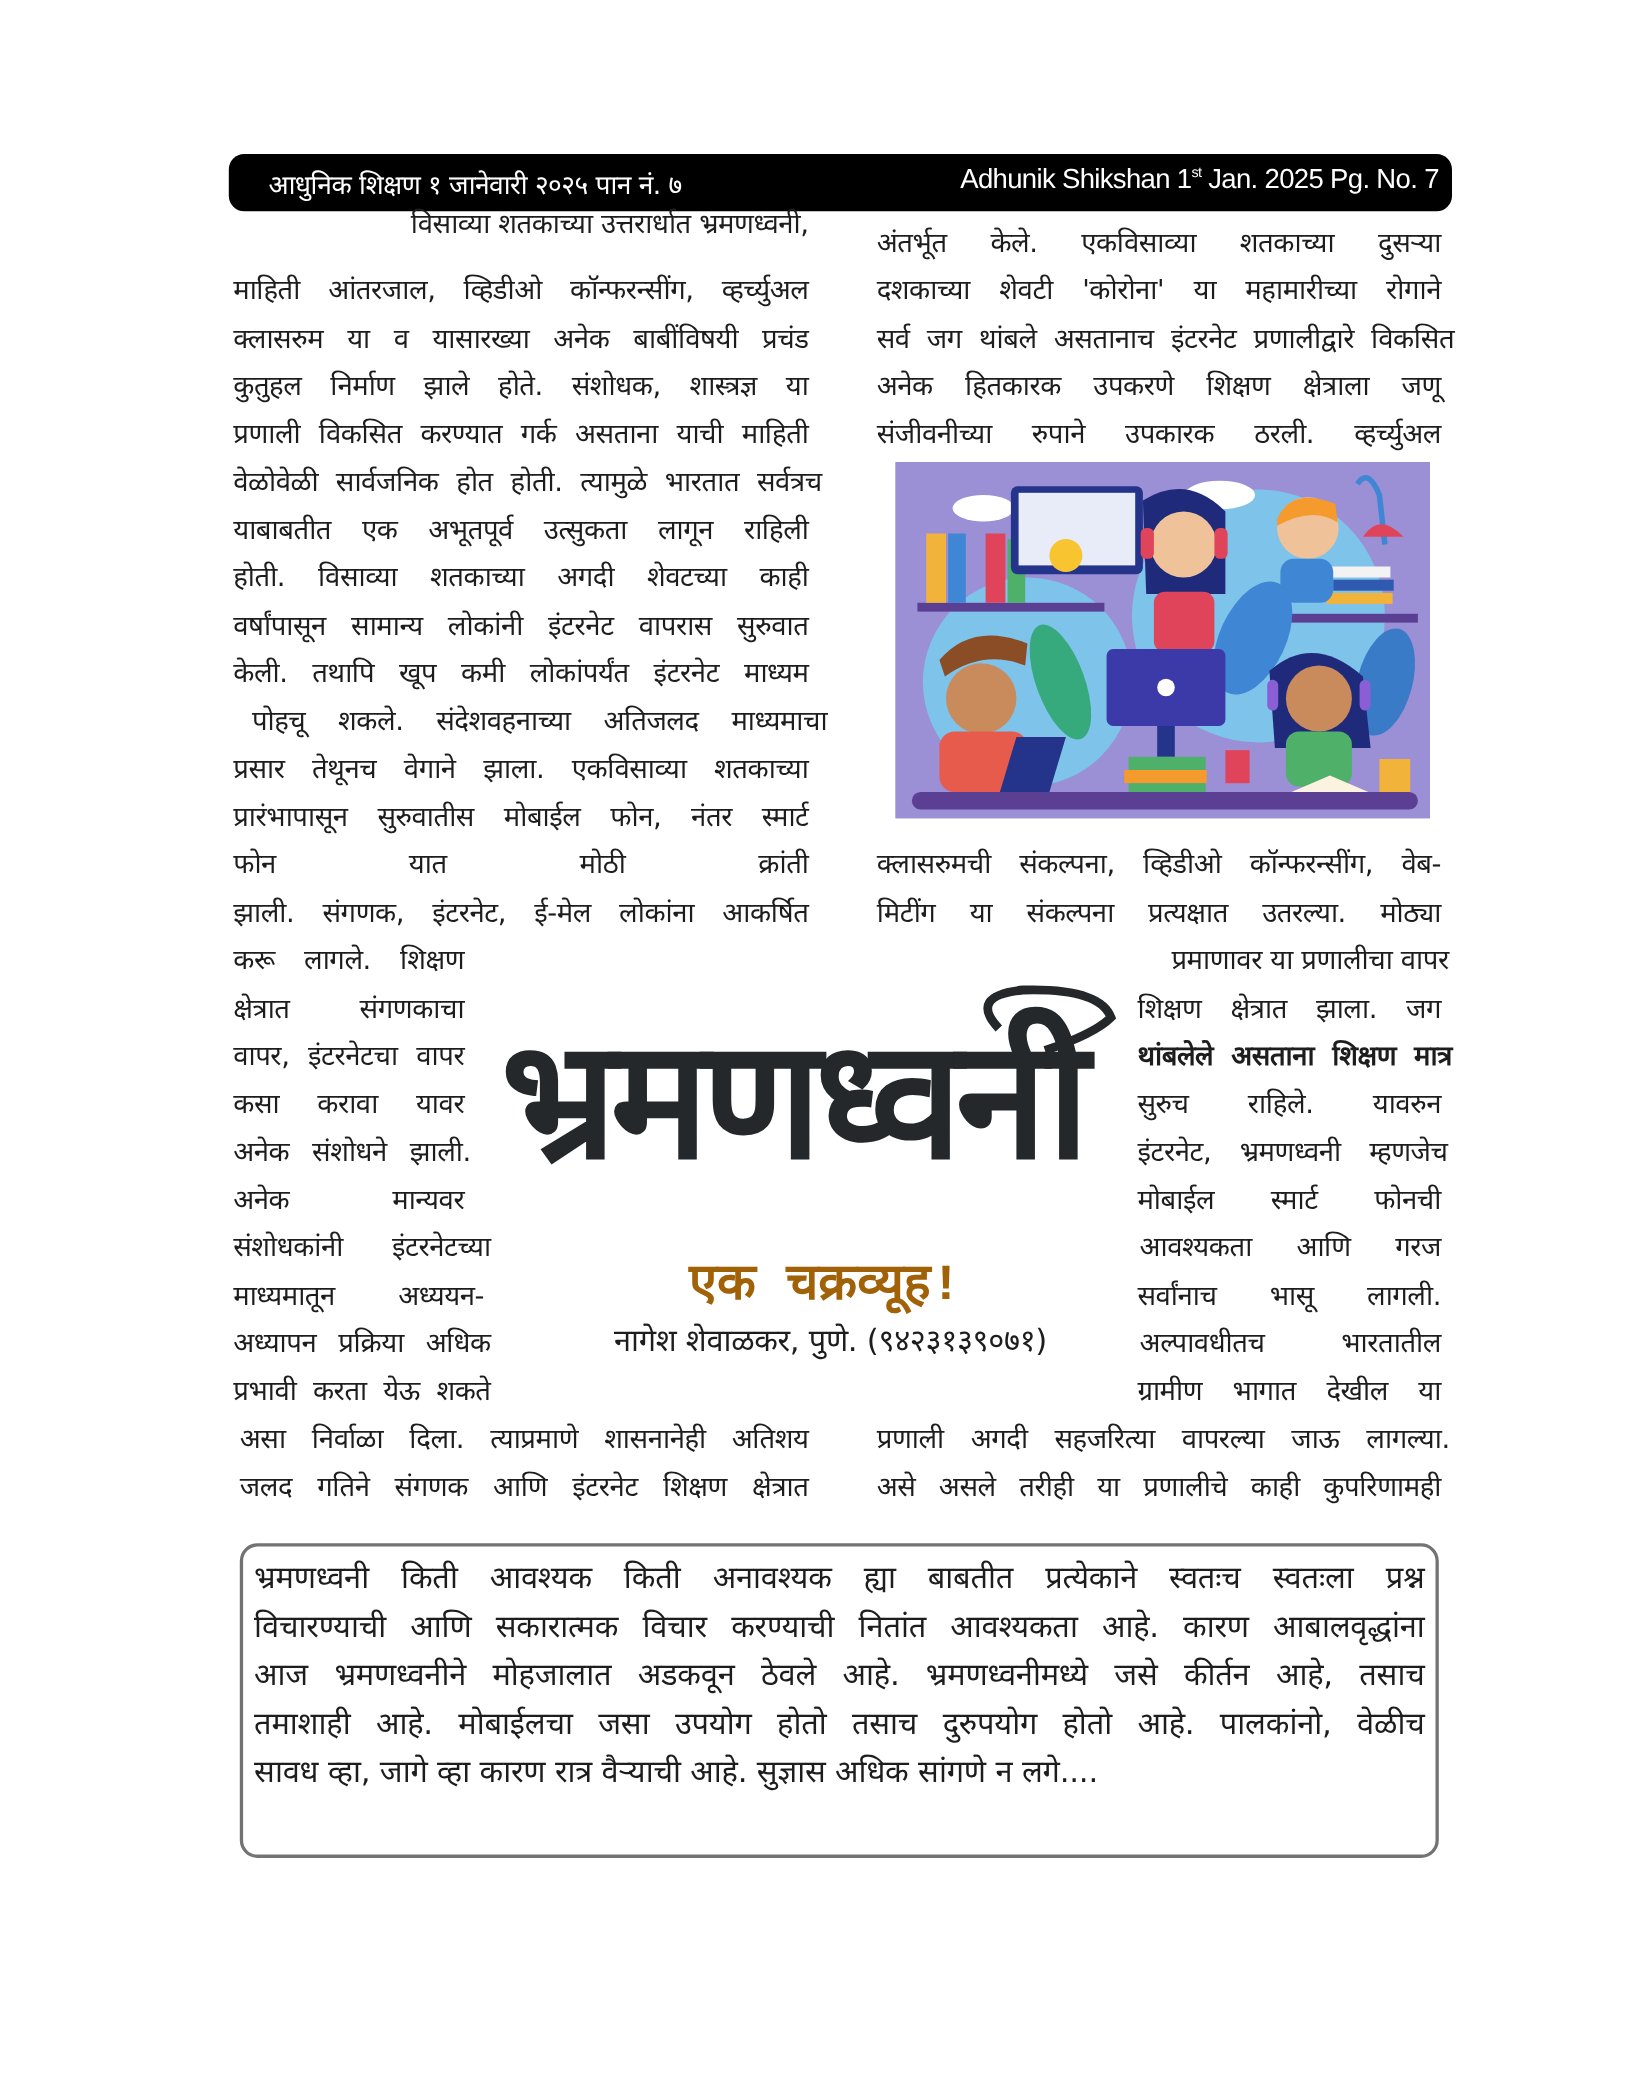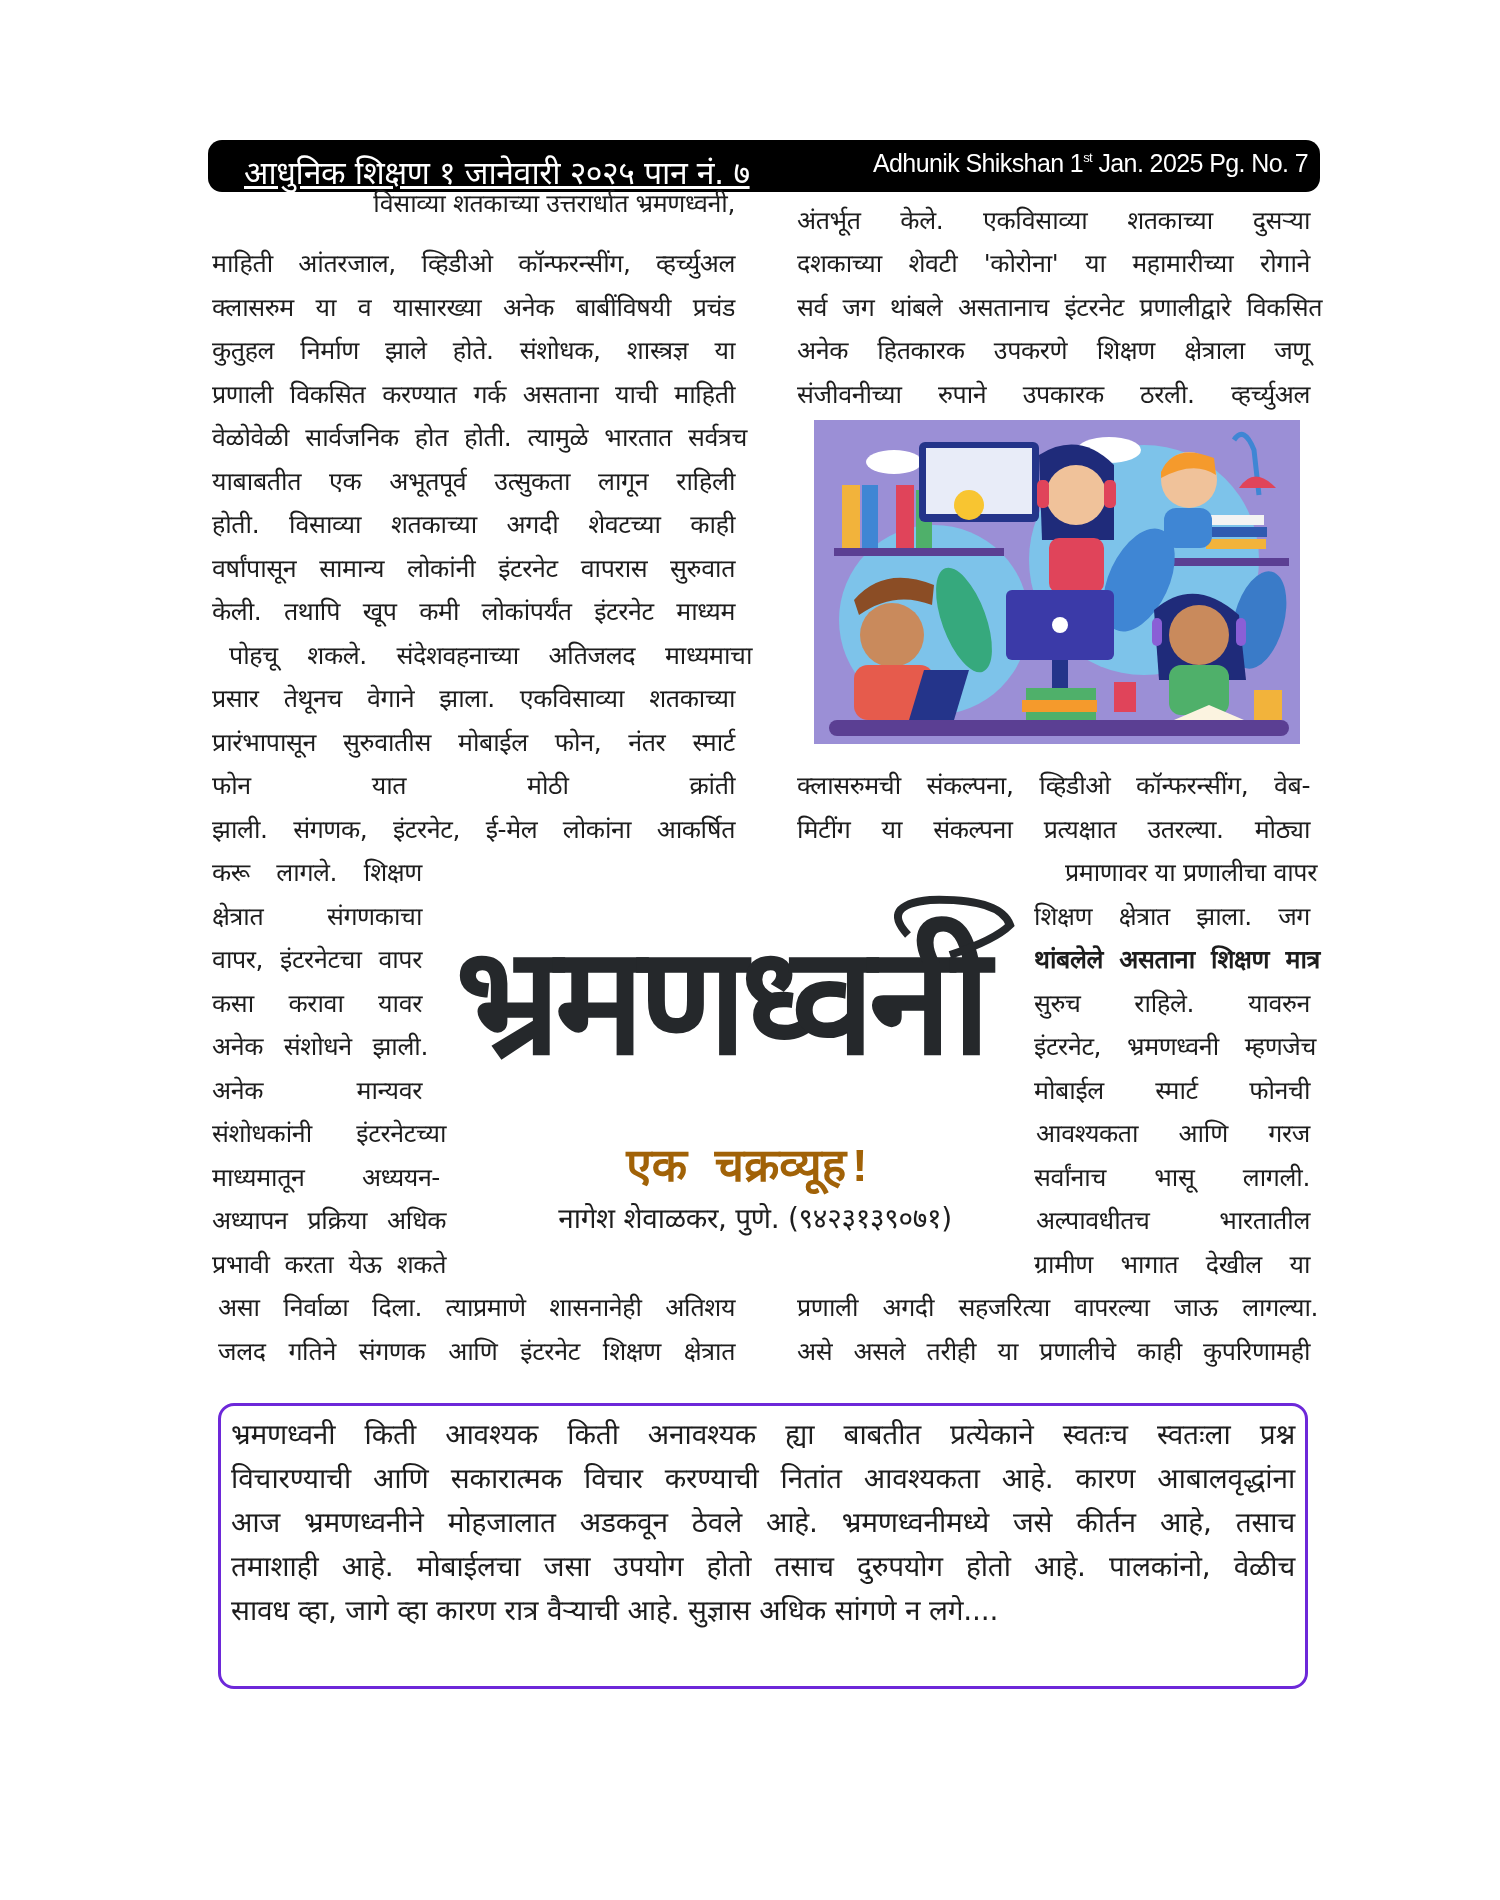--- a/index.html
+++ b/index.html
@@ -1,21 +1,21 @@
 <!DOCTYPE html>
 <html><head>
 <meta charset="utf-8">
 <style>
   html, body { margin: 0; padding: 0; background: #ffffff; }
   body { width: 1500px; height: 1900px; position: relative; overflow: hidden;
          font-family: "DejaVu Sans", sans-serif; color: #1a1a1a; }
   .header-bar { position: absolute; left: 208px; top: 140px; width: 1112px; height: 52px;
                 background: #000; border-radius: 14px; color: #fff; }
-  .header-left { position: absolute; left: 36px; top: 10px; font-size: 32px; letter-spacing: -0.5px;
-                 font-family: "DejaVu Sans", sans-serif; text-decoration: underline; }
+  .header-left { position: absolute; left: 36px; top: 10px; font-size: 24px; letter-spacing: -0.5px;
+                 font-family: "DejaVu Sans", sans-serif; }
   .header-right { position: absolute; right: 12px; top: 9px; font-size: 25px; letter-spacing: -0.6px;
                   font-family: "Liberation Sans", sans-serif; }
   .header-right sup { font-size: 13px; vertical-align: 10px; }
 
   .line { position: absolute; font-size: 25px; line-height: 30px; white-space: nowrap;
           letter-spacing: -0.4px; color: #1d1d1d; }
   .just { text-align: justify; text-align-last: justify; white-space: normal; }
 
   .illustration { position: absolute; left: 814px; top: 420px; width: 486px; height: 324px;
                   background: #9b8fd6; overflow: hidden; }
@@ -23,21 +23,21 @@
   .big-title { position: absolute; left: 440px; top: 880px; width: 580px; height: 220px;
                font-family: "DejaVu Serif", serif; font-size: 150px; line-height: 200px;
                color: #25282b; text-align: center; font-weight: bold; letter-spacing: -6px; }
   .big-title svg { position: absolute; left: 0; top: 0; }
   .subtitle { position: absolute; left: 520px; top: 1132px; width: 460px; text-align: center;
               font-family: Liberation Mono, monospace; font-weight: bold; font-size: 46px; color: #a16207; }
   .byline { position: absolute; left: 505px; top: 1198px; width: 500px; text-align: center;
             font-size: 28px; color: #1d1d1d; letter-spacing: -0.3px; }
 
   .callout { position: absolute; left: 218px; top: 1403px; width: 1090px; height: 286px;
-             border: 3px solid #6d28d9; border-radius: 16px; box-sizing: border-box; }
+             border: 3px solid #737373; border-radius: 16px; box-sizing: border-box; }
   .callout .line { font-size: 28px; letter-spacing: -0.2px; }
 </style>
 </head>
 <body>
 
 <div class="header-bar">
   <span class="header-left">आधुनिक शिक्षण १ जानेवारी २०२५ पान नं. ७</span>
   <span class="header-right"><span>Adhunik Shikshan 1</span><sup>st</sup><span> Jan.  2025 Pg. No. 7</span></span>
 </div>
 

